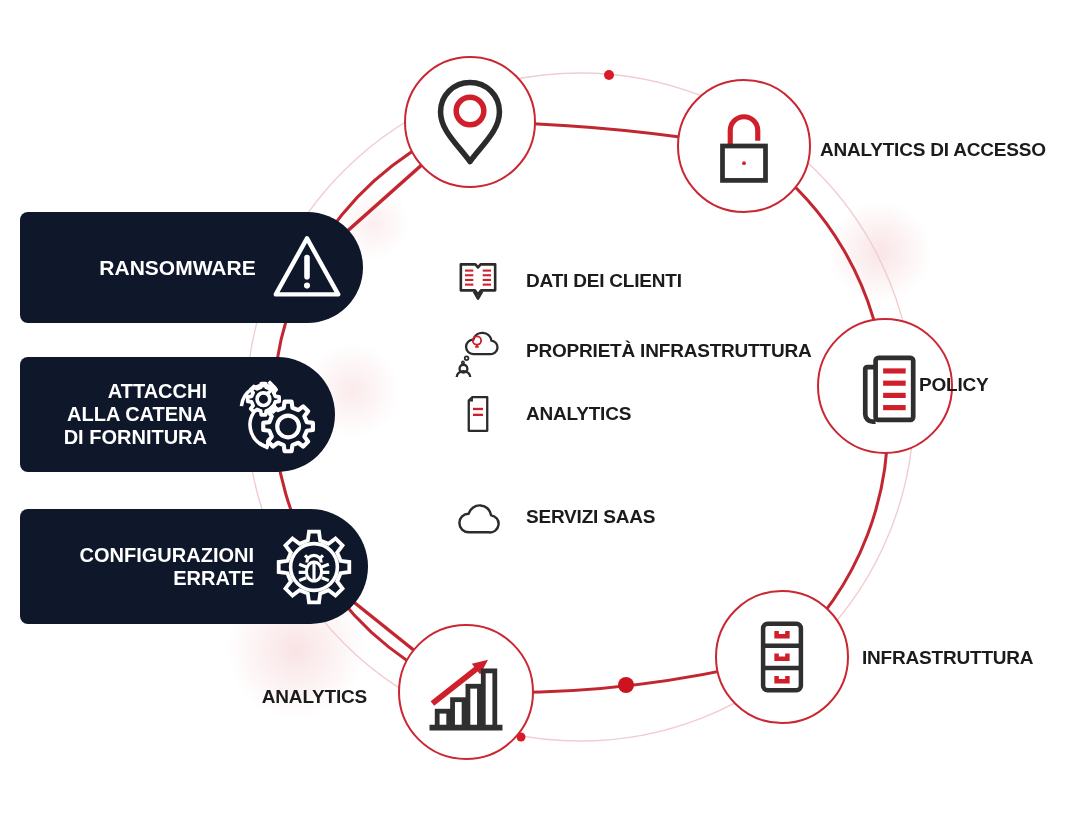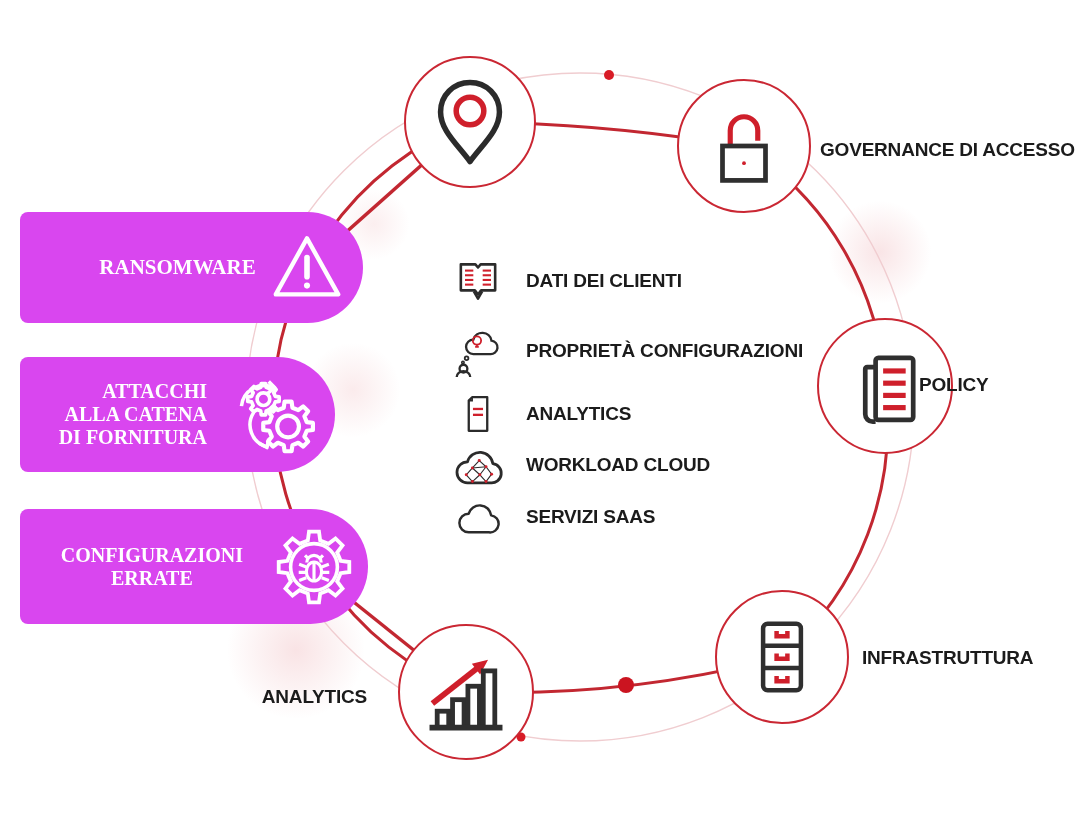--- a/index.html
+++ b/index.html
@@ -22,29 +22,29 @@
   .n-policy{left:817px;top:318px;width:136px;height:136px;}
   .n-infra{left:715px;top:590px;width:134px;height:134px;}
   .n-analytics{left:398px;top:624px;width:136px;height:136px;}
   .nlabel{position:absolute;font-weight:700;font-size:19px;color:#1b1b1b;
           letter-spacing:-0.2px;white-space:nowrap;}
   .l-governance{left:135px;top:112px;width:250px;text-align:right;}
   .l-access{left:820px;top:139px;}
   .l-policy{left:919px;top:374px;}
   .l-infra{left:862px;top:647px;}
   .l-analytics{left:117px;top:686px;width:250px;text-align:right;}
-  .banner{position:absolute;background:#d946ef;font-family:Liberation Serif, serif;}
+  .banner{position:absolute;background:#0f172a;}
   .b-ransomware{left:20px;top:212px;width:343px;height:111px;border-radius:8px 56px 56px 8px;}
   .b-supply{left:20px;top:357px;width:315px;height:115px;border-radius:8px 58px 58px 8px;}
   .b-config{left:20px;top:509px;width:348px;height:115px;border-radius:8px 58px 58px 8px;}
   .banner .blabel{position:absolute;top:0;height:100%;display:flex;align-items:center;
           color:#fff;font-weight:700;font-size:20px;line-height:23px;white-space:pre-line;}
   .b-ransomware .blabel{left:45px;width:225px;justify-content:center;font-size:21px;}
   .b-supply .blabel{right:128px;text-align:right;}
-  .b-config .blabel{right:125px;text-align:center;}
+  .b-config .blabel{right:114px;text-align:right;}
   .bicon{position:absolute;}
   .asset-row{position:absolute;left:450px;display:flex;align-items:center;gap:20px;}
   .asset-icon{width:56px;display:flex;align-items:center;justify-content:center;flex:0 0 56px;}
   .asset-label{font-weight:700;font-size:19px;color:#1b1b1b;letter-spacing:-0.2px;white-space:nowrap;}
   .r1{top:253px;height:56px;} .r2{top:321px;height:60px;} .r3{top:390px;height:48px;}
   .r4{top:440px;height:50px;} .r5{top:492px;height:50px;}
 </style>
 </head>
 <body>
 
@@ -256,57 +256,49 @@
     <svg width="90" height="90" viewBox="0 0 100 100">
         <use href="#i-drawers"></use>
       </svg>
   </div>
   <div class="node n-analytics">
     <svg width="96" height="96" viewBox="0 0 100 100">
         <use href="#i-chart"></use>
       </svg>
   </div>
 
-  <div class="nlabel l-access">GOVERNANCE DI ACCESSO</div>
+  <div class="nlabel l-access">ANALYTICS DI ACCESSO</div>
   <div class="nlabel l-policy">POLICY</div>
   <div class="nlabel l-infra">INFRASTRUTTURA</div>
   <div class="nlabel l-analytics">ANALYTICS</div>
 
   <div class="asset-row r1">
     <span class="asset-icon">
       <svg width="52" height="47" viewBox="0 0 100 90">
           <use href="#i-book"></use>
         </svg>
       </span>
     <span class="asset-label">DATI DEI CLIENTI</span>
   </div>
   <div class="asset-row r2">
     <span class="asset-icon">
       <svg width="52" height="54" viewBox="0 0 100 104">
           <use href="#i-idea"></use>
         </svg>
       </span>
-    <span class="asset-label">PROPRIETÀ CONFIGURAZIONI</span>
+    <span class="asset-label">PROPRIETÀ INFRASTRUTTURA</span>
   </div>
   <div class="asset-row r3">
     <span class="asset-icon">
       <svg width="42" height="42" viewBox="0 0 100 100">
           <use href="#i-doc"></use>
         </svg>
       </span>
     <span class="asset-label">ANALYTICS</span>
   </div>
-  <div class="asset-row r4">
-    <span class="asset-icon">
-      <svg width="52" height="47" viewBox="0 0 84 76">
-          <use href="#i-cloudnet"></use>
-        </svg>
-      </span>
-    <span class="asset-label">WORKLOAD CLOUD</span>
-  </div>
   <div class="asset-row r5">
     <span class="asset-icon">
       <svg width="46" height="42" viewBox="0 0 84 76">
           <use href="#i-cloud"></use>
         </svg>
       </span>
     <span class="asset-label">SERVIZI SAAS</span>
   </div>
 
 </div>

